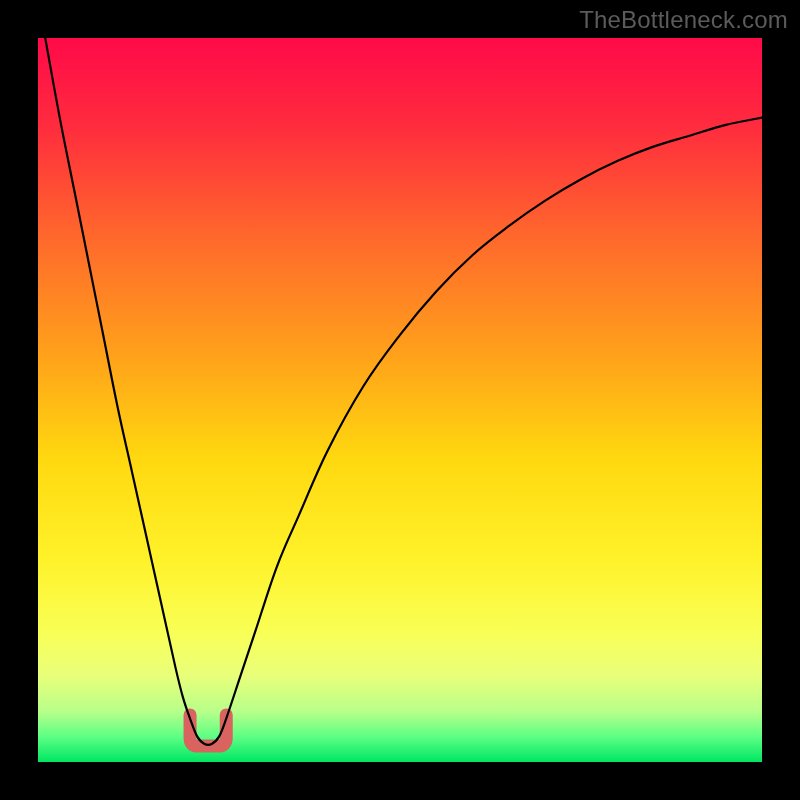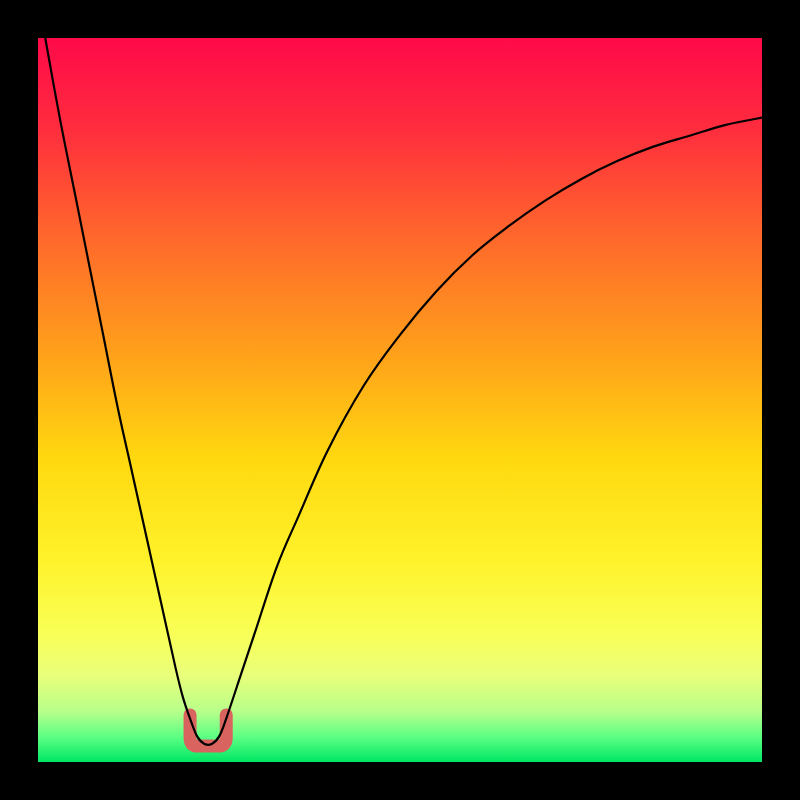--- a/index.html
+++ b/index.html
@@ -49,20 +49,21 @@
     font-size: 24px;
     letter-spacing: 0.2px;
     font-weight: 500;
   }
 </style>
 </head>
 <body>
 
 <div class="frame">
 
+  <div class="watermark">TheBottleneck.com</div>
 
   <div class="plot-area">
     <svg class="gradient" viewBox="0 0 724 724" preserveAspectRatio="none">
       <defs>
         <linearGradient id="bg-grad" x1="0" y1="0" x2="0" y2="1">
             <stop offset="0%" stop-color="#ff0a49"></stop>
             <stop offset="12%" stop-color="#ff2b3e"></stop>
             <stop offset="28.000000000000004%" stop-color="#ff6a2b"></stop>
             <stop offset="44%" stop-color="#ffa21a"></stop>
             <stop offset="57.99999999999999%" stop-color="#ffd80f"></stop>

